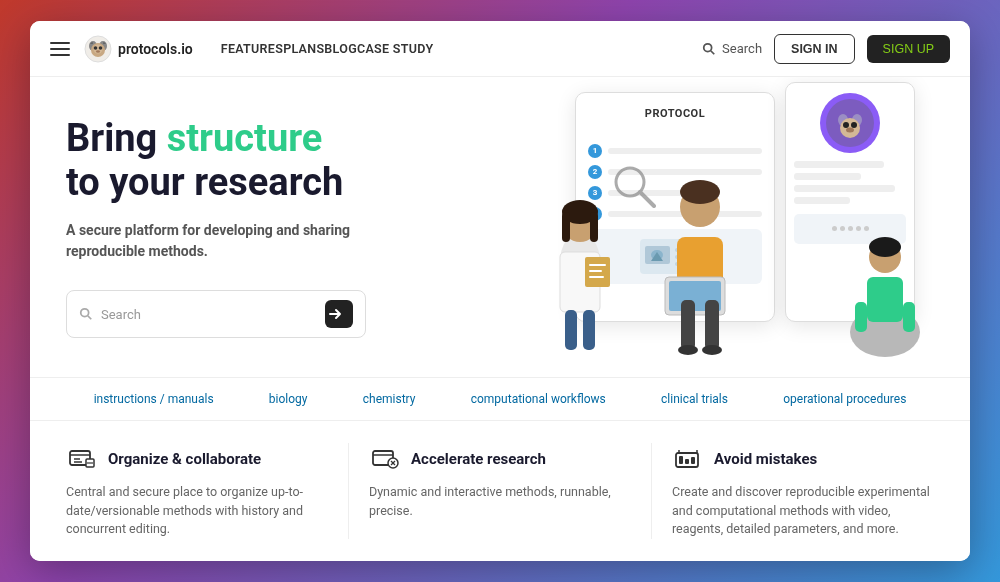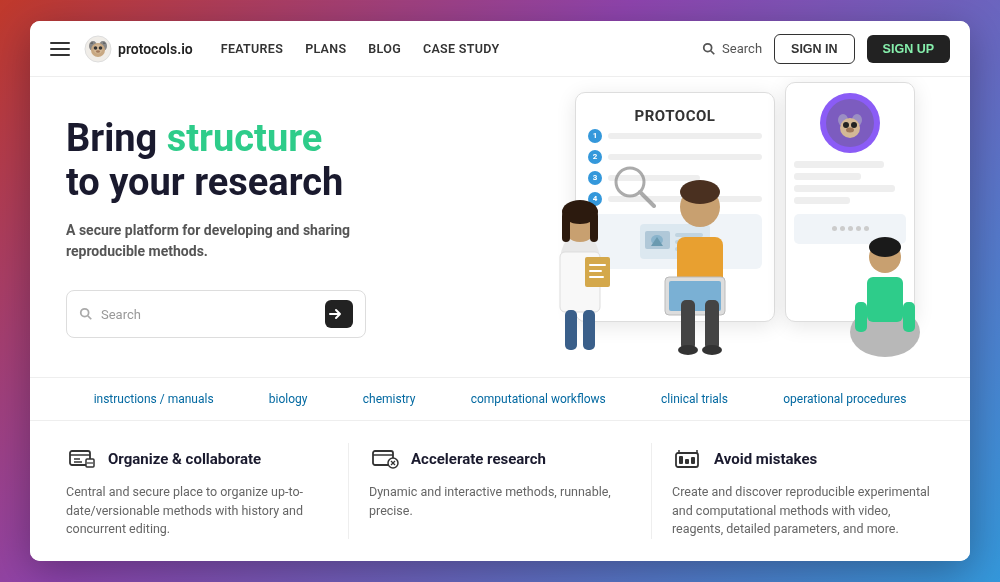--- a/index.html
+++ b/index.html
@@ -43,40 +43,40 @@
     .nav-logo {
       display: flex; align-items: center; gap: 6px; text-decoration: none; margin-right: 28px;
     }
     .nav-logo-icon {
       width: 28px; height: 28px;
     }
     .nav-logo-text {
       font-size: 14px; font-weight: 600; color: #222;
     }
     .nav-links {
-      display: flex; gap: 22px; align-items: flex-end;
+      display: flex; align-items: flex-end;
     }
     .nav-link {
       font-size: 12.5px; font-weight: 600; color: #333; text-decoration: none; letter-spacing: 0.3px;
       cursor: pointer;
     }
     .nav-right {
       margin-left: auto; display: flex; align-items: center; gap: 12px;
     }
     .nav-search {
       display: flex; align-items: center; gap: 6px; font-size: 13px; color: #555; cursor: pointer;
     }
     .nav-search svg { width: 14px; height: 14px; }
     .btn-signin {
       padding: 7px 16px; border: 1.5px solid #333; border-radius: 6px;
       background: #fff; font-size: 12.5px; font-weight: 600; color: #333; cursor: pointer;
     }
     .btn-signup {
       padding: 7px 16px; border: none; border-radius: 6px;
-      background: #222; font-size: 12.5px; font-weight: 700; color: #86efac; cursor: pointer;
+      background: #222; font-size: 12.5px; font-weight: 400; color: #84cc16; cursor: pointer;
     }
     
     .main-content {
       display: flex;
       flex: 1;
       overflow: hidden;
       position: relative;
       gap: 10px;
     }
     .left-section {
@@ -144,21 +144,21 @@
       top: 10px;
       width: 200px;
       height: 230px;
       background: #fff;
       border: 1px solid #ddd;
       border-radius: 10px;
       padding: 14px 12px;
       box-shadow: 0 4px 20px rgba(0,0,0,0.1);
     }
     .protocol-label {
-      font-size: 15px; font-weight: 700; color: #333; text-align: center; margin-bottom: 4px; letter-spacing: 0.5px;
+      font-size: 11px; font-weight: 700; color: #333; text-align: center; margin-bottom: 24px; letter-spacing: 0.5px;
     }
     .protocol-steps {
       display: flex; flex-direction: column; gap: 7px;
     }
     .protocol-step {
       display: flex; align-items: center; gap: 6px;
     }
     .step-num {
       width: 14px; height: 14px; background: #3498db; border-radius: 50%;
       font-size: 8px; color: #fff; display: flex; align-items: center; justify-content: center; font-weight: 700; flex-shrink: 0;

